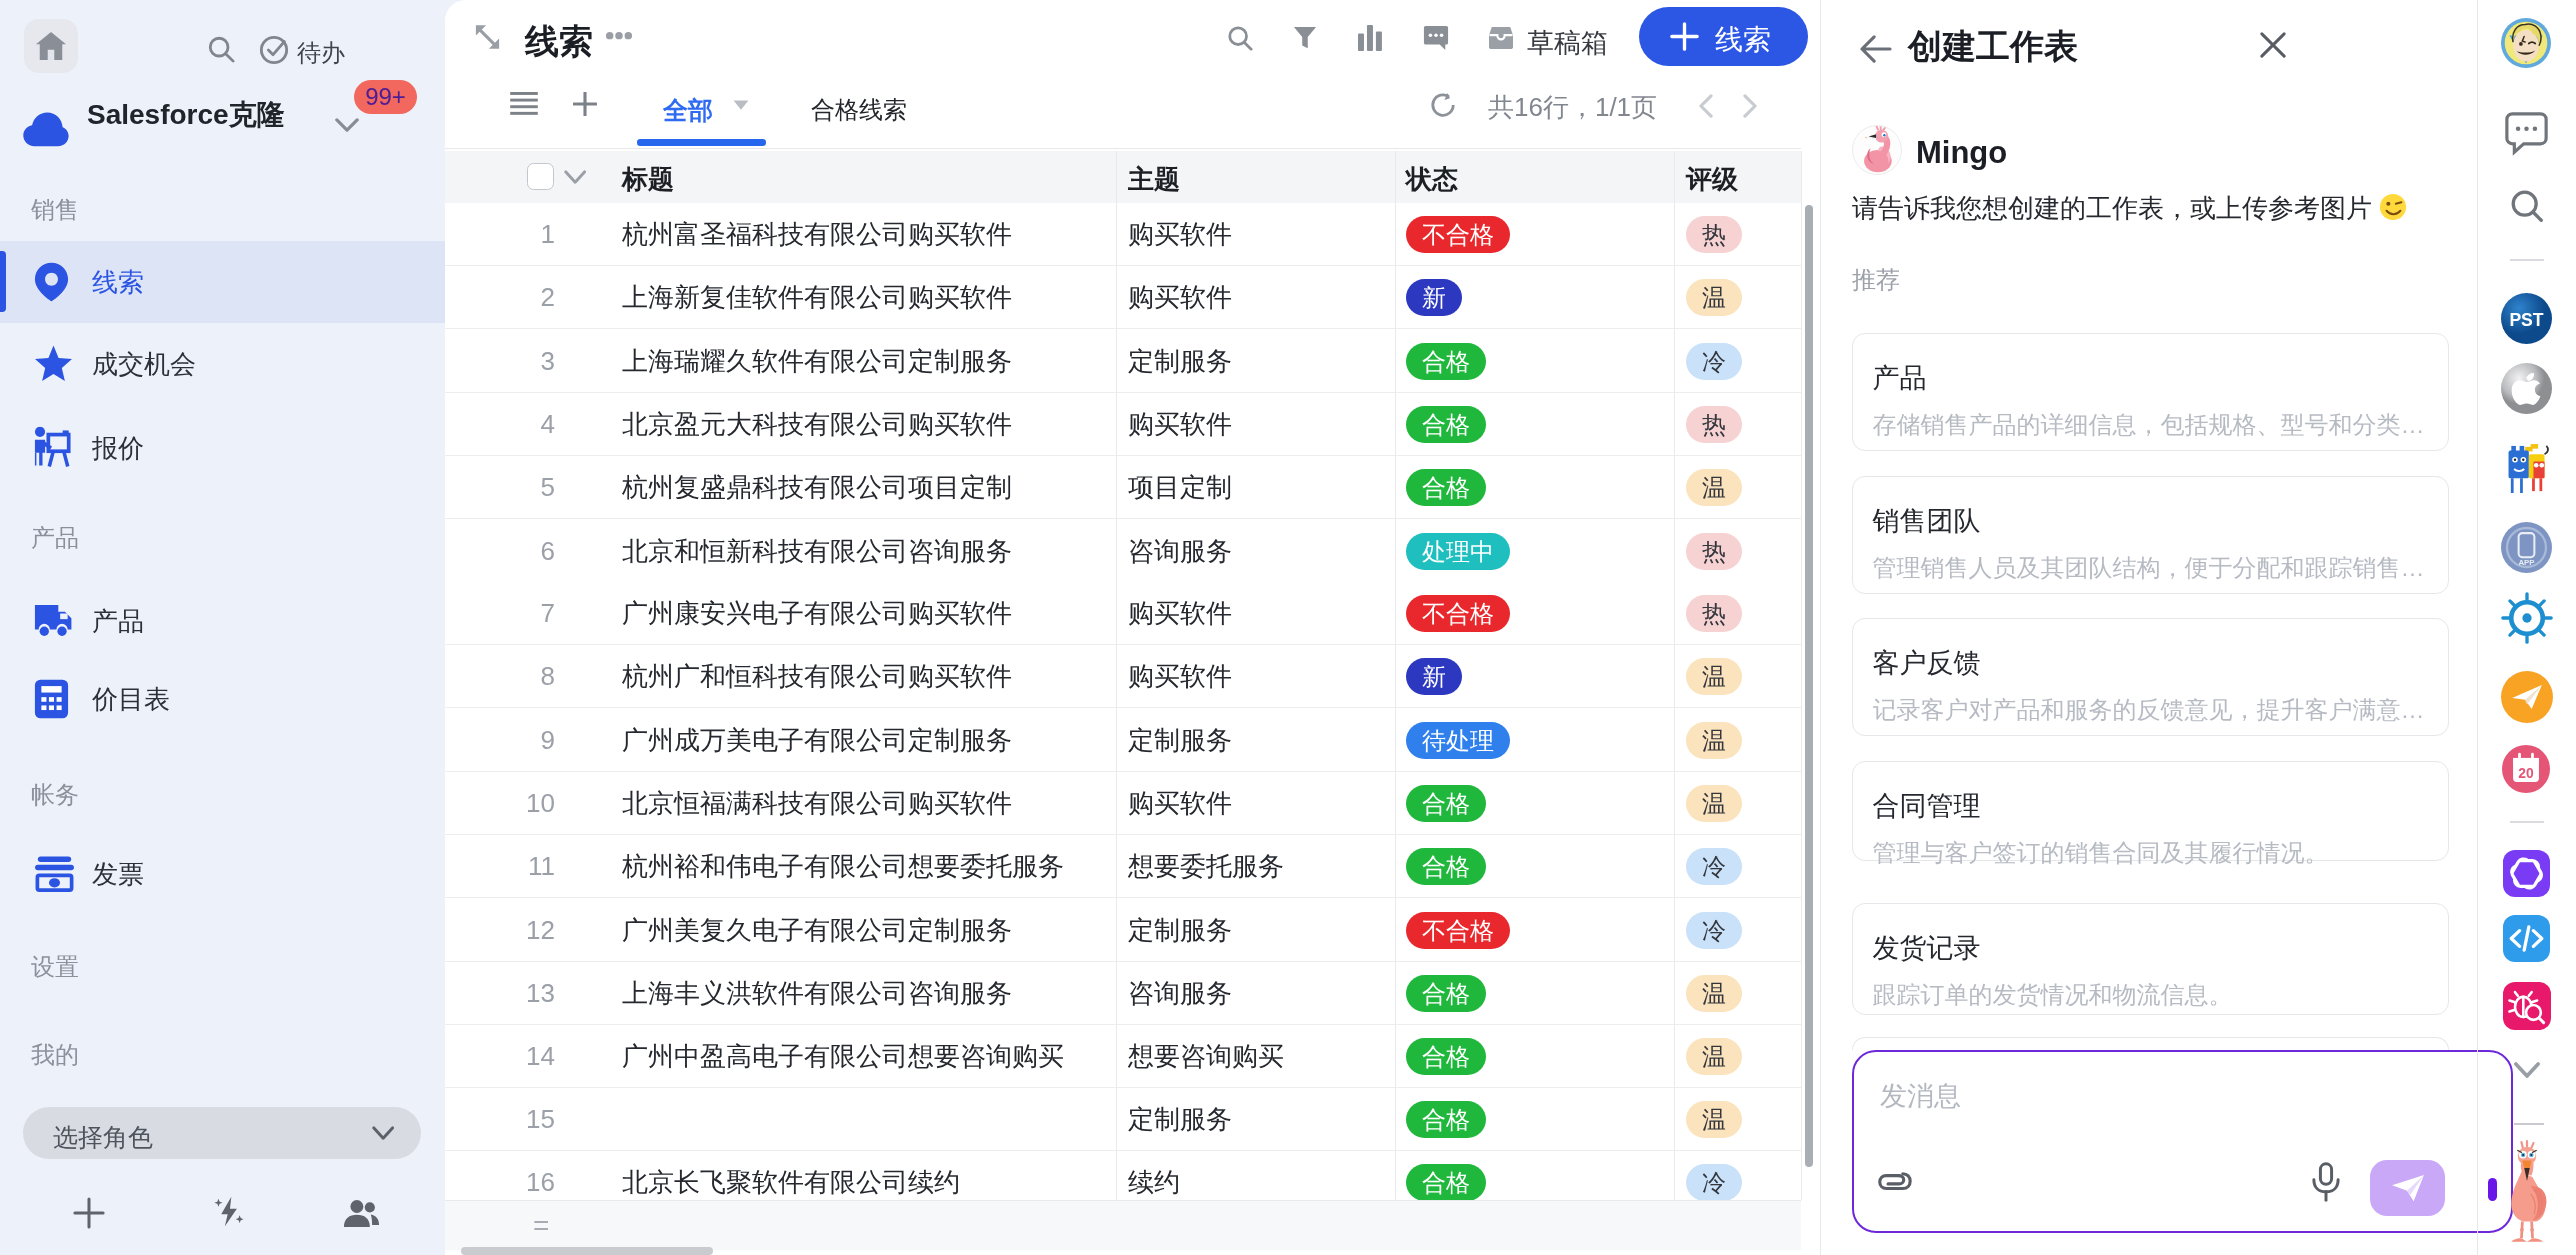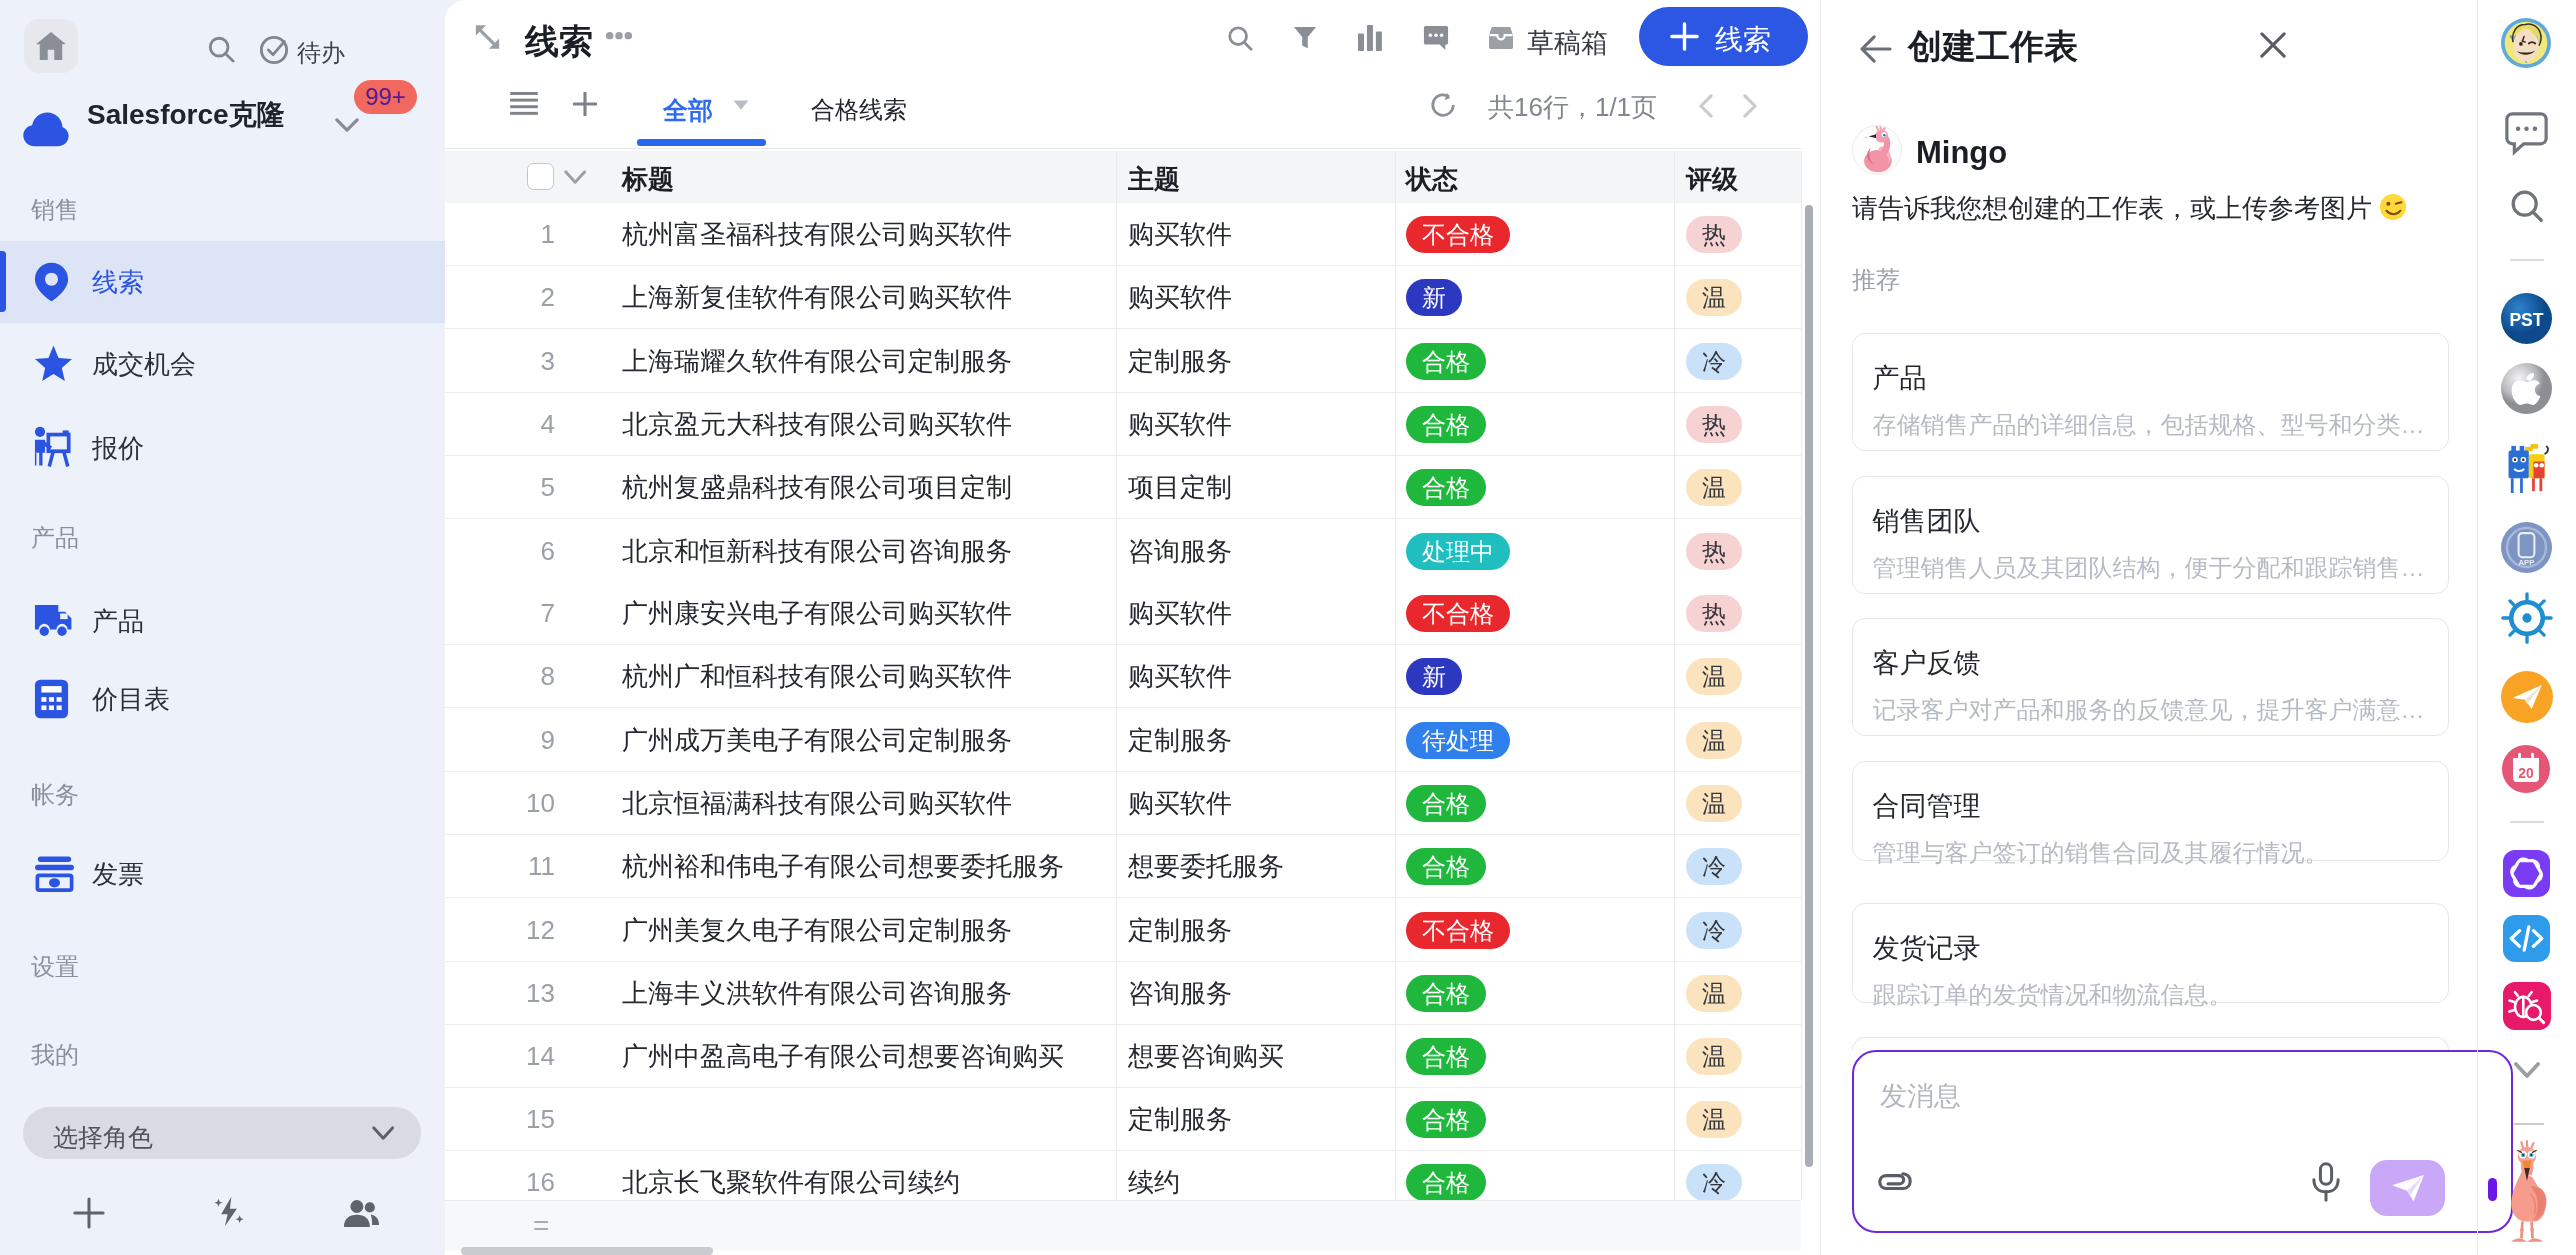--- a/index.html
+++ b/index.html
@@ -409,21 +409,21 @@
       <div class="cd">管理销售人员及其团队结构，便于分配和跟踪销售…</div>
     </div>
     <div class="card" style="top:618px;height:118px;">
       <div class="ct">客户反馈</div>
       <div class="cd">记录客户对产品和服务的反馈意见，提升客户满意…</div>
     </div>
     <div class="card" style="top:761px;height:100px;">
       <div class="ct">合同管理</div>
       <div class="cd">管理与客户签订的销售合同及其履行情况。</div>
     </div>
-    <div class="card" style="top:903px;height:100px;">
+    <div class="card" style="top:903px;height:112px;">
       <div class="ct">发货记录</div>
       <div class="cd">跟踪订单的发货情况和物流信息。</div>
     </div>
     <div class="card" style="top:1037px;height:13px;border-bottom:none;border-radius:13px 13px 0 0;"></div>
 
     <div class="abs" style="left:1852px;top:1050px;width:661px;height:183px;border:2.8px solid #6d28d9;border-radius:24px;background:#fff;box-sizing:border-box;">
       <div class="abs" style="left:26px;top:26px;font-size:27px;color:#b3b7bf;">发消息</div>
       <svg class="abs" style="left:23px;top:114px;" width="35" height="34" viewBox="0 0 38 36">
         <path d="M24 10 C24 10 14 10 10 10 C6 10 3 13 3 17 C3 21 6 24 10 24 L28 24 C33 24 36 20.5 36 16 C36 11.5 33 8 28 8" fill="none" stroke="#595e66" stroke-width="3.4" stroke-linecap="round"></path>
         <path d="M24 10 C27 10 29 12 29 14.5 C29 17 27 19 24 19 L12 19" fill="none" stroke="#595e66" stroke-width="3.4" stroke-linecap="round"></path>

